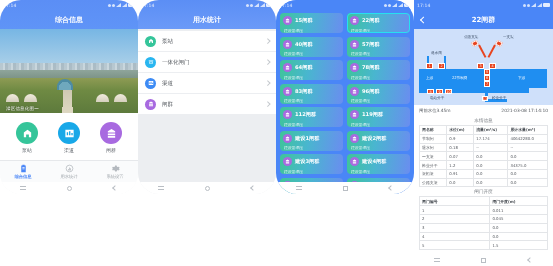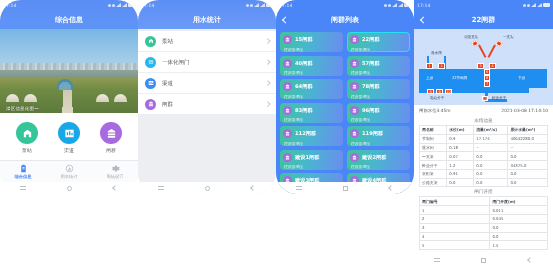--- a/index.html
+++ b/index.html
@@ -446,24 +446,20 @@
       <div class="statusbar light">
         <span class="sb-txt">17:14</span>
         <span class="sb-right">
           <i class="sb-ico dot"></i>
           <i class="sb-ico dot"></i>
           <i class="sb-ico sig"></i>
           <i class="sb-ico sig"></i>
           <i class="sb-ico bat"></i>
         </span>
       </div>
-      <div class="appbar">
-        <span class="back"></span>
-        <span>闸群列表</span>
-      </div>
     </div>
 
     <div class="cards">
       <div class="card">
         <div class="card-top">
           <span class="card-ico">
               <svg viewBox="0 0 24 24">
                 <path d="M12 2l8 5v3H4V7l8-5zM4 12h16v3H4v-3zm0 5h16v4H4v-4z"></path>
               </svg>
             </span>

